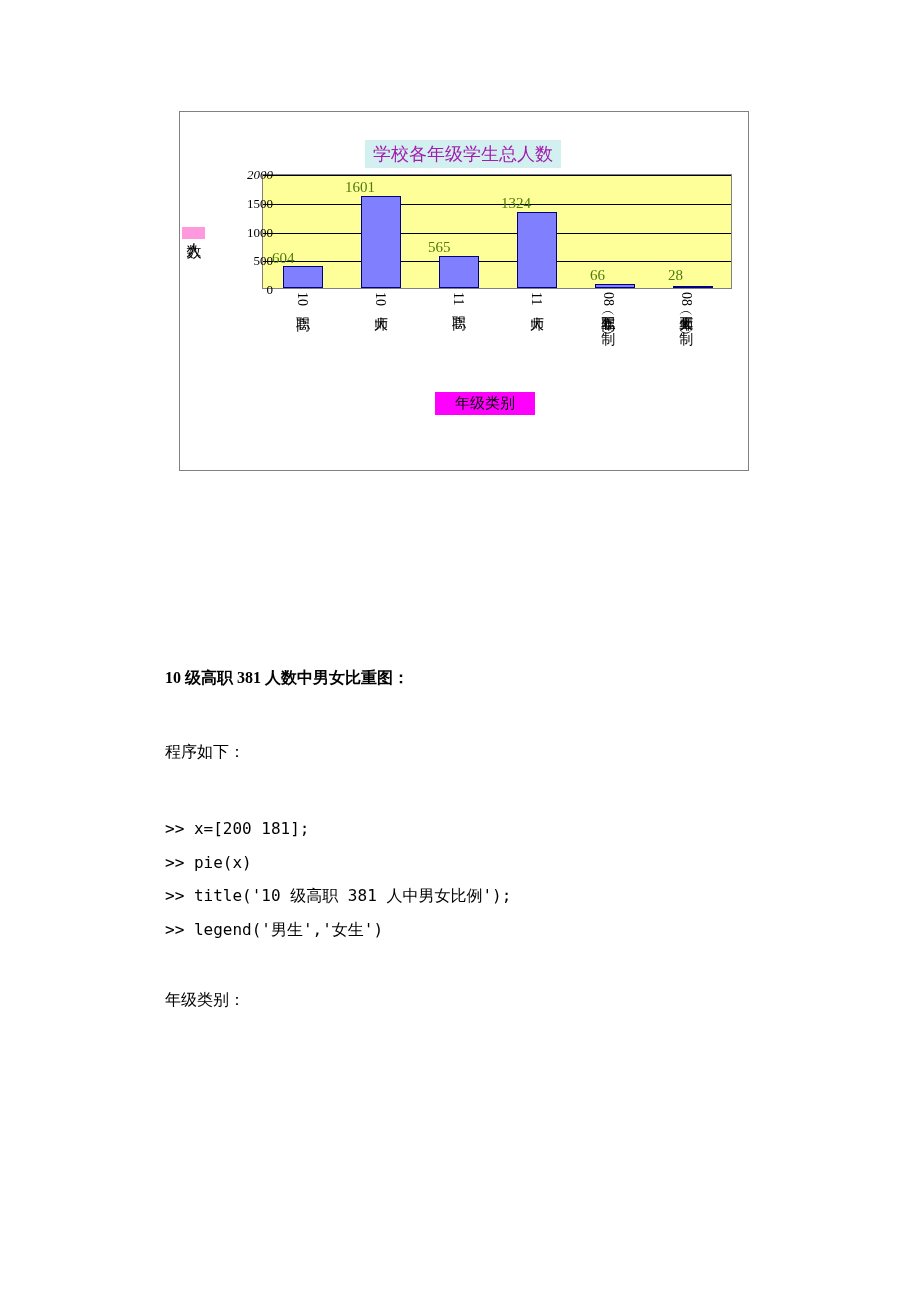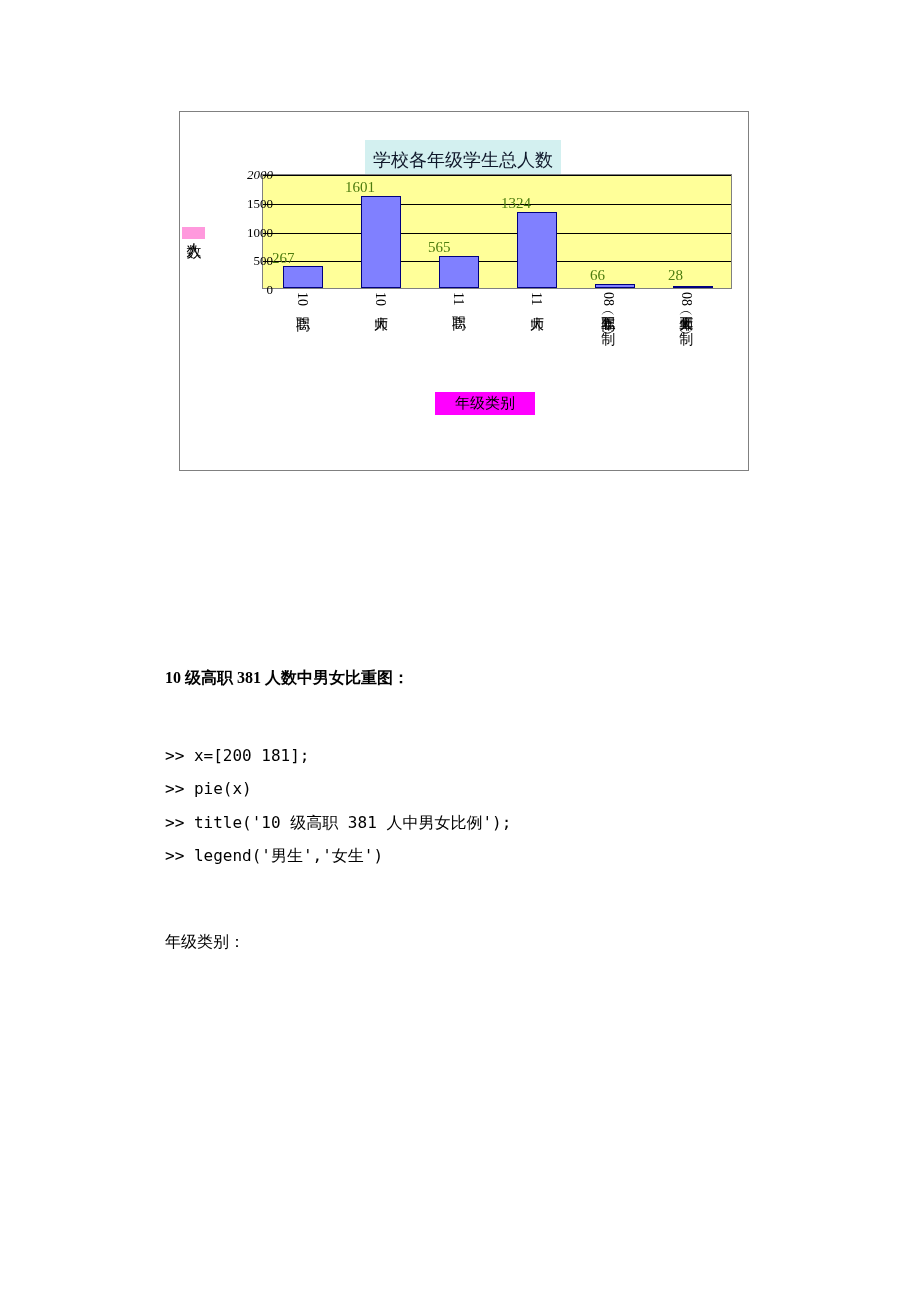--- a/index.html
+++ b/index.html
@@ -21,23 +21,23 @@
       width: 570px;
       height: 360px;
       border: 1px solid #808080;
       background: #ffffff;
     }
     .chart-title {
       position: absolute;
       left: 185px;
       top: 28px;
       background: #d3f0f0;
-      color: #0f172a;
+      color: #a21caf;
       font-size: 18px;
-      padding: 8px 8px;
+      padding: 2px 8px;
       font-family: "SimSun", serif;
     }
     .y-label {
       position: absolute;
       left: 2px;
       top: 115px;
       background: #ff99dd;
       color: #000000;
       font-size: 15px;
       padding: 4px 2px;
@@ -118,21 +118,21 @@
       font-weight: bold;
       margin-bottom: 48px;
       font-family: "SimSun", serif;
     }
     .para {
       margin-bottom: 48px;
     }
     .code-block {
       font-family: "SimSun", "宋体", monospace;
       line-height: 2.1;
-      margin-bottom: 56px;
+      margin-bottom: 40px;
     }
     .code-line {
       white-space: pre;
     }
     .multiline {
       text-align: center;
       width: 22px;
     }
   </style>
 </head>
@@ -155,21 +155,21 @@
     <div class="bar" style="left:332px; height:3.8px;"></div>
     <div class="bar" style="left:410px; height:1.6px;"></div>
   </div>
 
   <div class="y-tick" style="top:55px;font-style:italic;">2000</div>
   <div class="y-tick" style="top:84px;">1500</div>
   <div class="y-tick" style="top:113px;">1000</div>
   <div class="y-tick" style="top:141px;">500</div>
   <div class="y-tick" style="top:170px;">0</div>
 
-  <div class="bar-label" style="left:92px; top:138px;">267</div>
+  <div class="bar-label" style="left:92px; top:138px;">604</div>
   <div class="bar-label" style="left:165px; top:67px;">1601</div>
   <div class="bar-label" style="left:248px; top:127px;">565</div>
   <div class="bar-label" style="left:321px; top:83px;">1324</div>
   <div class="bar-label" style="left:410px; top:155px;">66</div>
   <div class="bar-label" style="left:488px; top:155px;">28</div>
 
   <div class="x-tick" style="left:115px;">10高职</div>
   <div class="x-tick" style="left:193px;">10师大</div>
   <div class="x-tick" style="left:271px;">11高职</div>
   <div class="x-tick" style="left:349px;">11师大</div>
@@ -180,20 +180,21 @@
   <div class="x-tick multiline" style="left:495px; writing-mode:horizontal-tb;">
     <span style="writing-mode:vertical-rl;">08师大（五年</span>
     <span style="writing-mode:vertical-rl;">制）</span>
   </div>
 
   <div class="x-label">年级类别</div>
 </div>
 
 <div class="text-content">
   <div class="section-heading">10 级高职 381 人数中男女比重图：</div>
+  <div class="para">程序如下：</div>
   <div class="code-block">
     <div class="code-line">&gt;&gt; x=[200 181];</div>
     <div class="code-line">&gt;&gt; pie(x)</div>
     <div class="code-line">&gt;&gt; title('10 级高职 381 人中男女比例');</div>
     <div class="code-line">&gt;&gt; legend('男生','女生')</div>
   </div>
   <div class="para">年级类别：</div>
 </div>
 
 </body></html>

